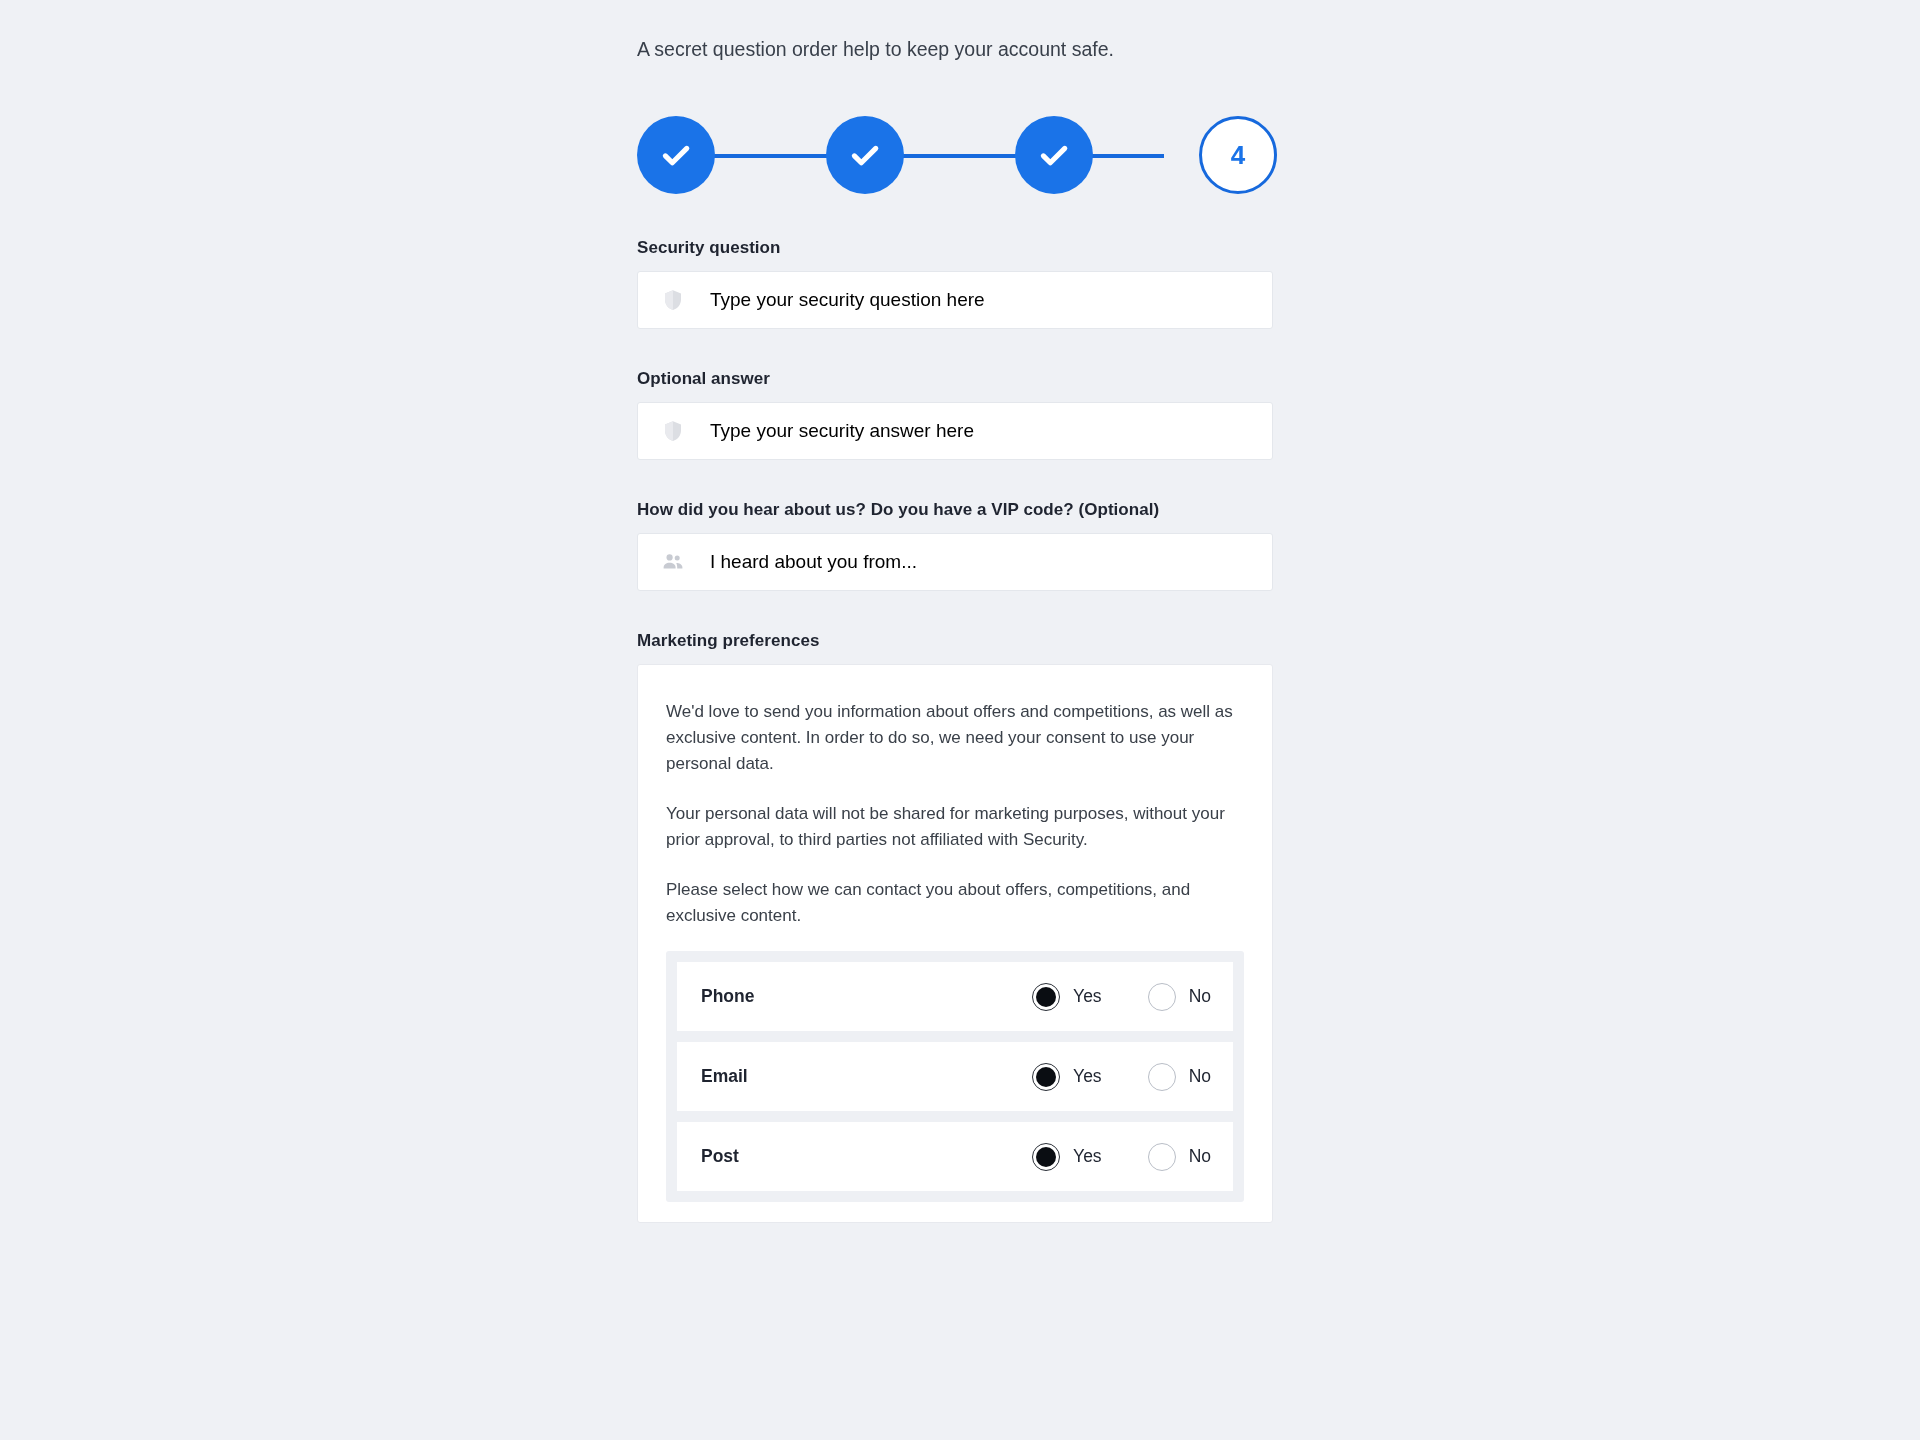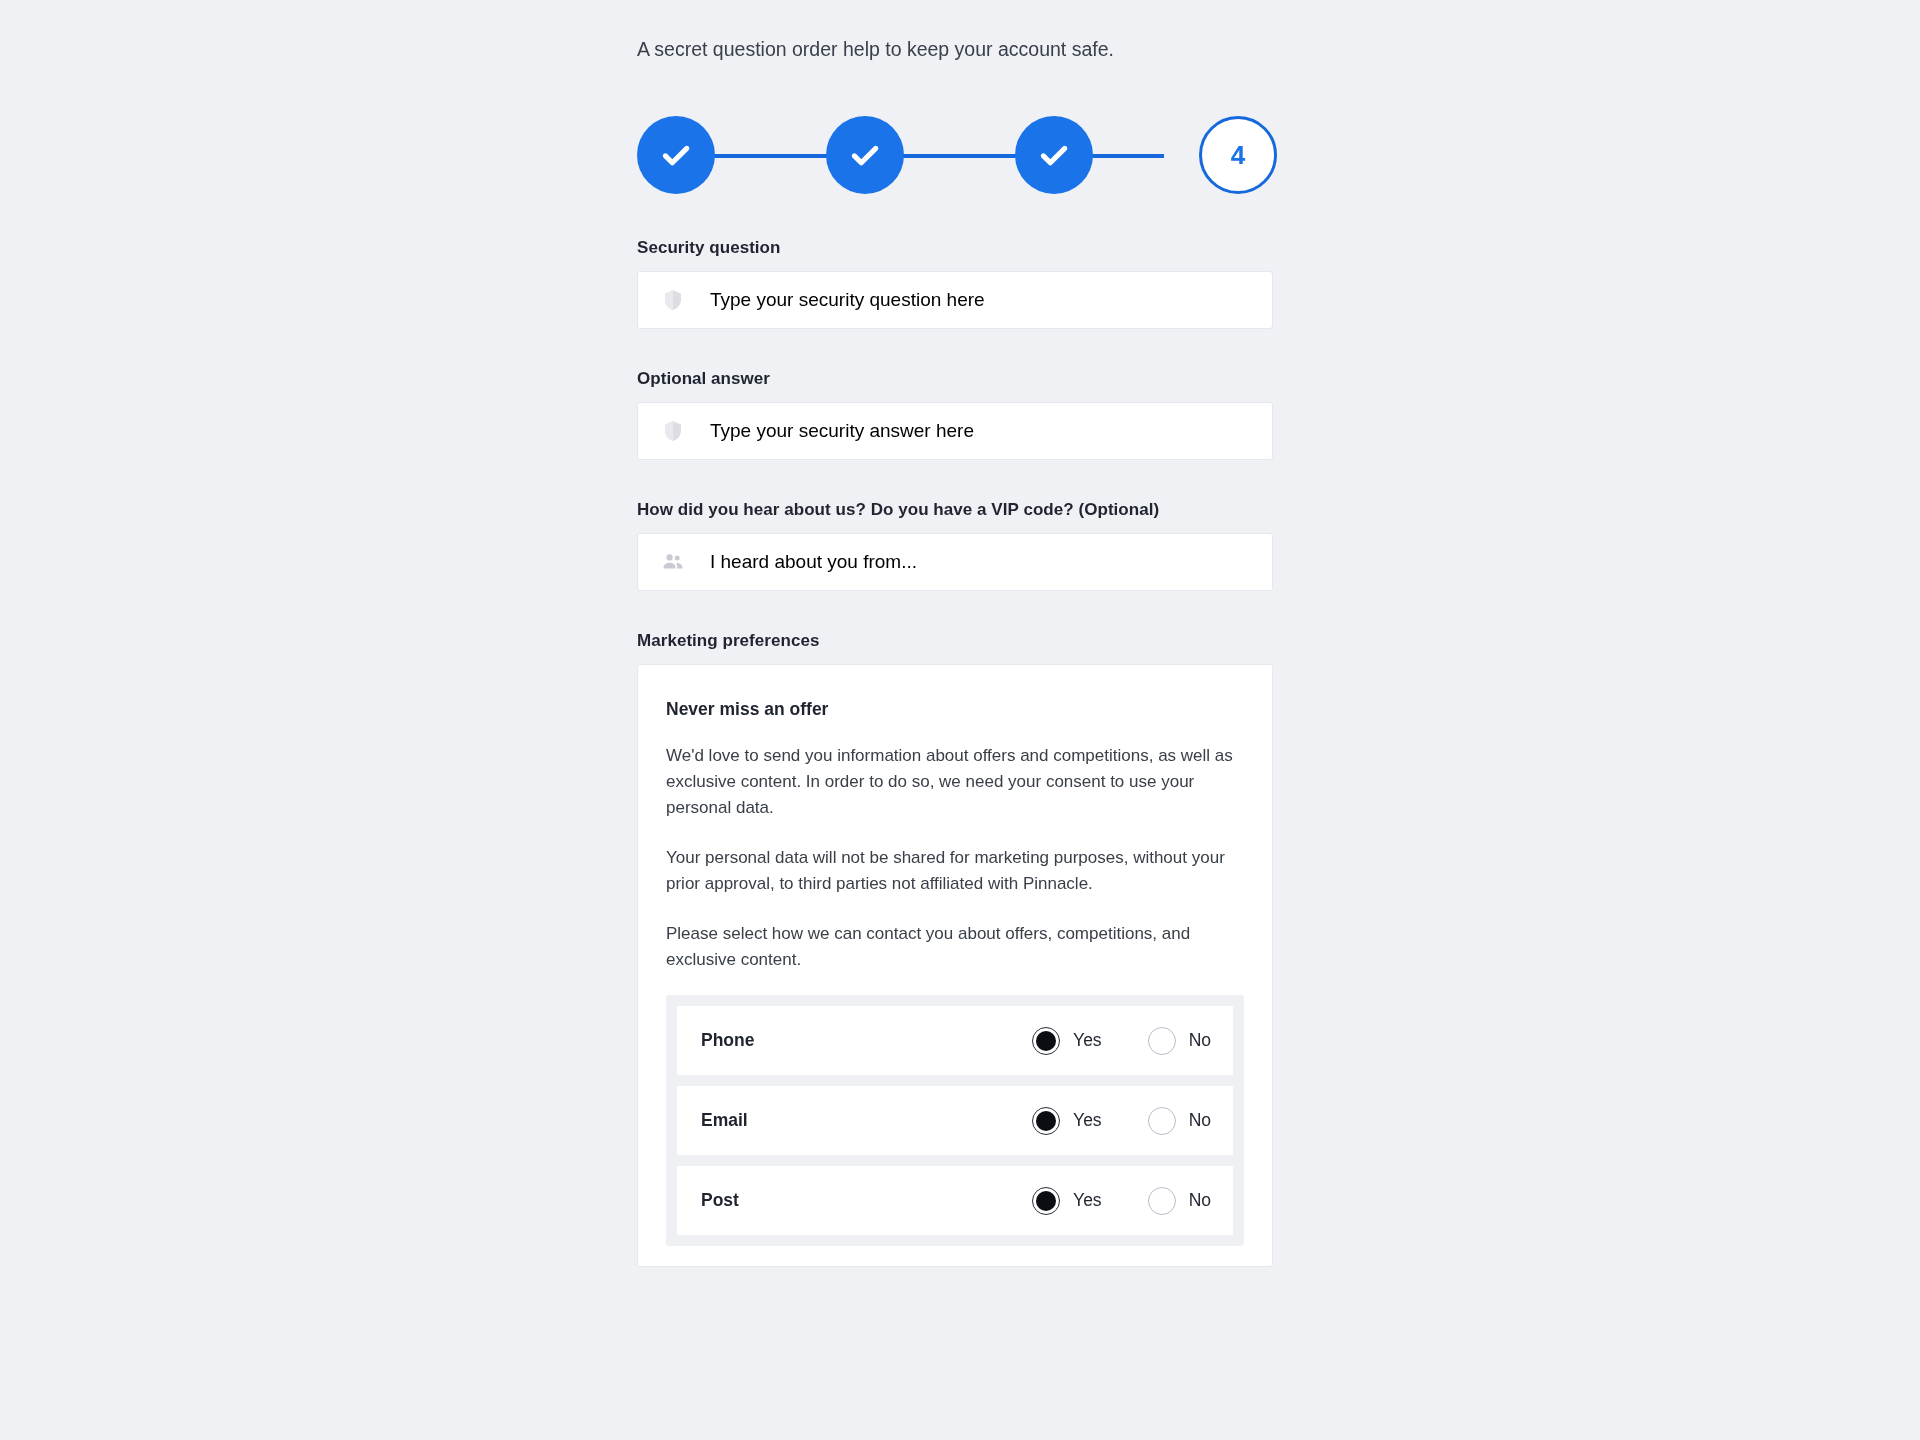--- a/index.html
+++ b/index.html
@@ -311,25 +311,24 @@
           <path d="M2.6 17.4c0-3 2.7-4.7 6-4.7s6 1.7 6 4.7v1.2H2.6v-1.2z"></path>
           <path d="M15.3 12.9c2.8 0.1 6.1 1.2 6.1 4.5v1.2h-5.2v-1.2c0-1.9-0.4-3.3-0.9-4.5z"></path>
         </svg>
       </span>
       <span class="input-placeholder">I heard about you from...</span>
     </div>
 
     <div class="field-label tight">Marketing preferences</div>
 
     <div class="marketing-card">
-      <div class="card-heading">Never miss an offer</div>
 
       <p class="card-para">We'd love to send you information about offers and competitions, as well as exclusive content. In order to do so, we need your consent to use your personal data.</p>
 
-      <p class="card-para">Your personal data will not be shared for marketing purposes, without your prior approval, to third parties not affiliated with Pinnacle.</p>
+      <p class="card-para">Your personal data will not be shared for marketing purposes, without your prior approval, to third parties not affiliated with Security.</p>
 
       <p class="card-para">Please select how we can contact you about offers, competitions, and exclusive content.</p>
 
       <div class="prefs-group">
 
         <div class="pref-row">
           <span class="pref-name">Phone</span>
           <label class="pref-option">
             <span class="radio selected"></span>
             <span class="radio-label">Yes</span>

